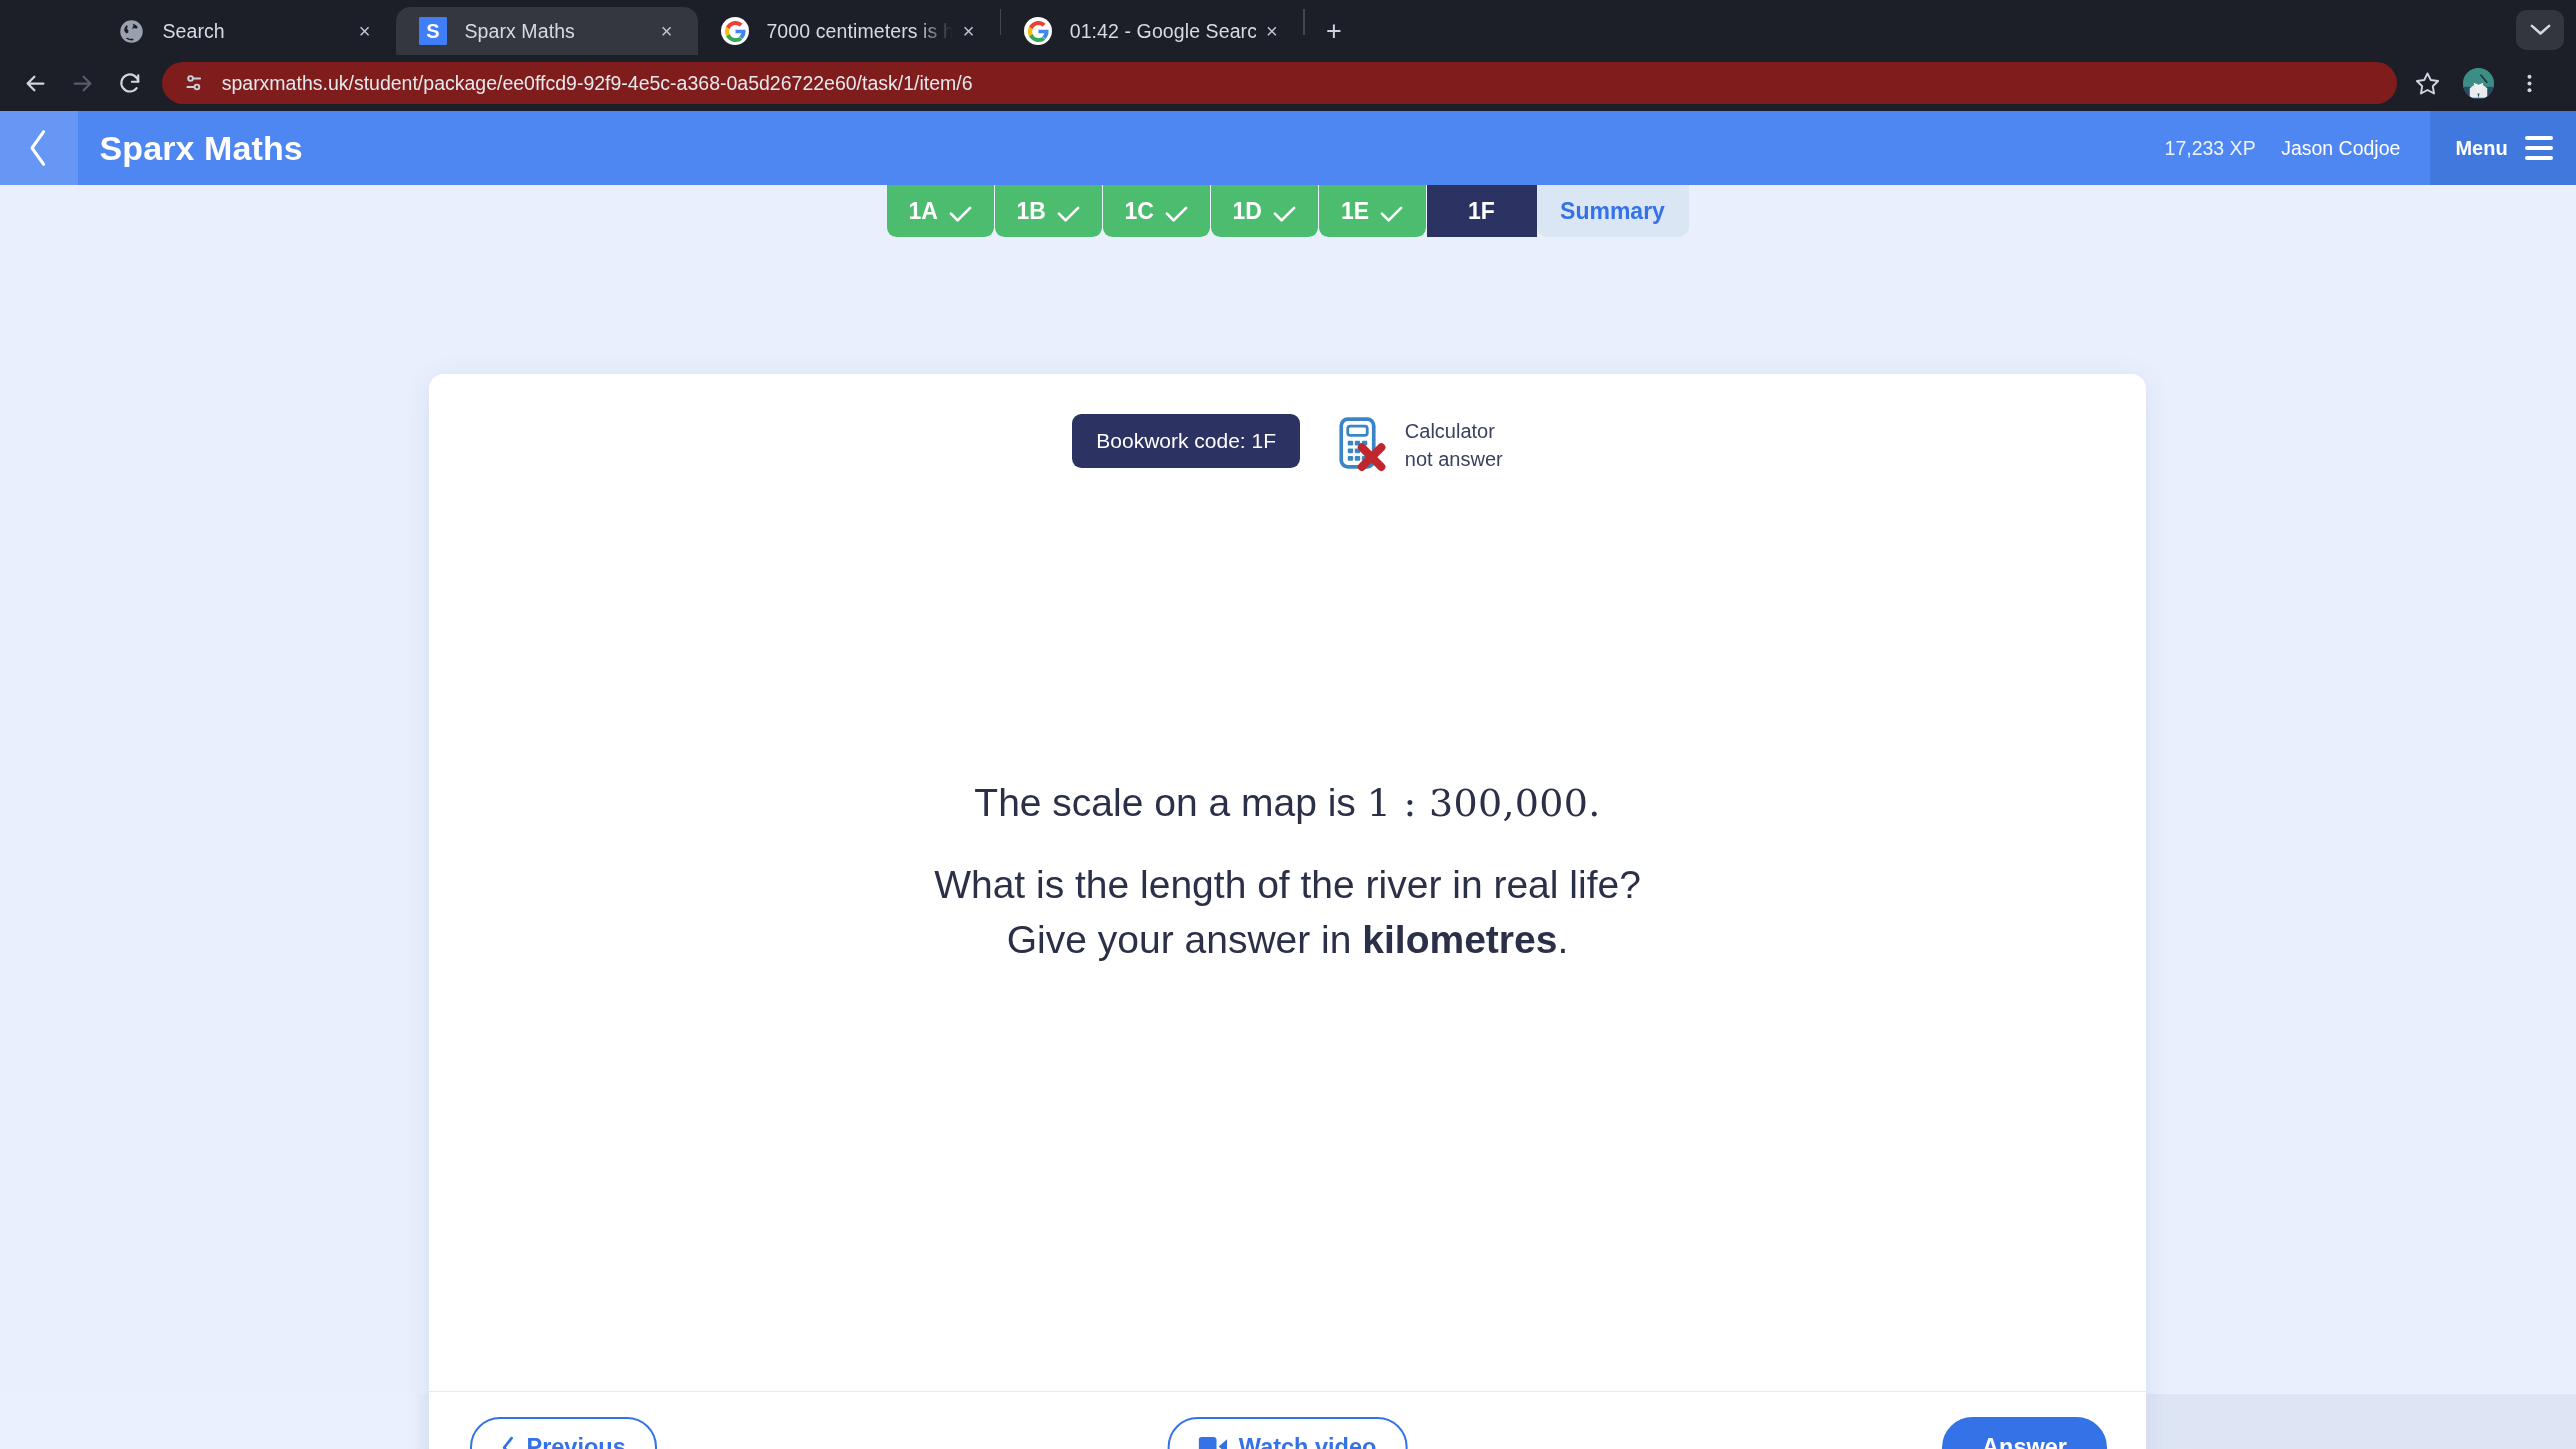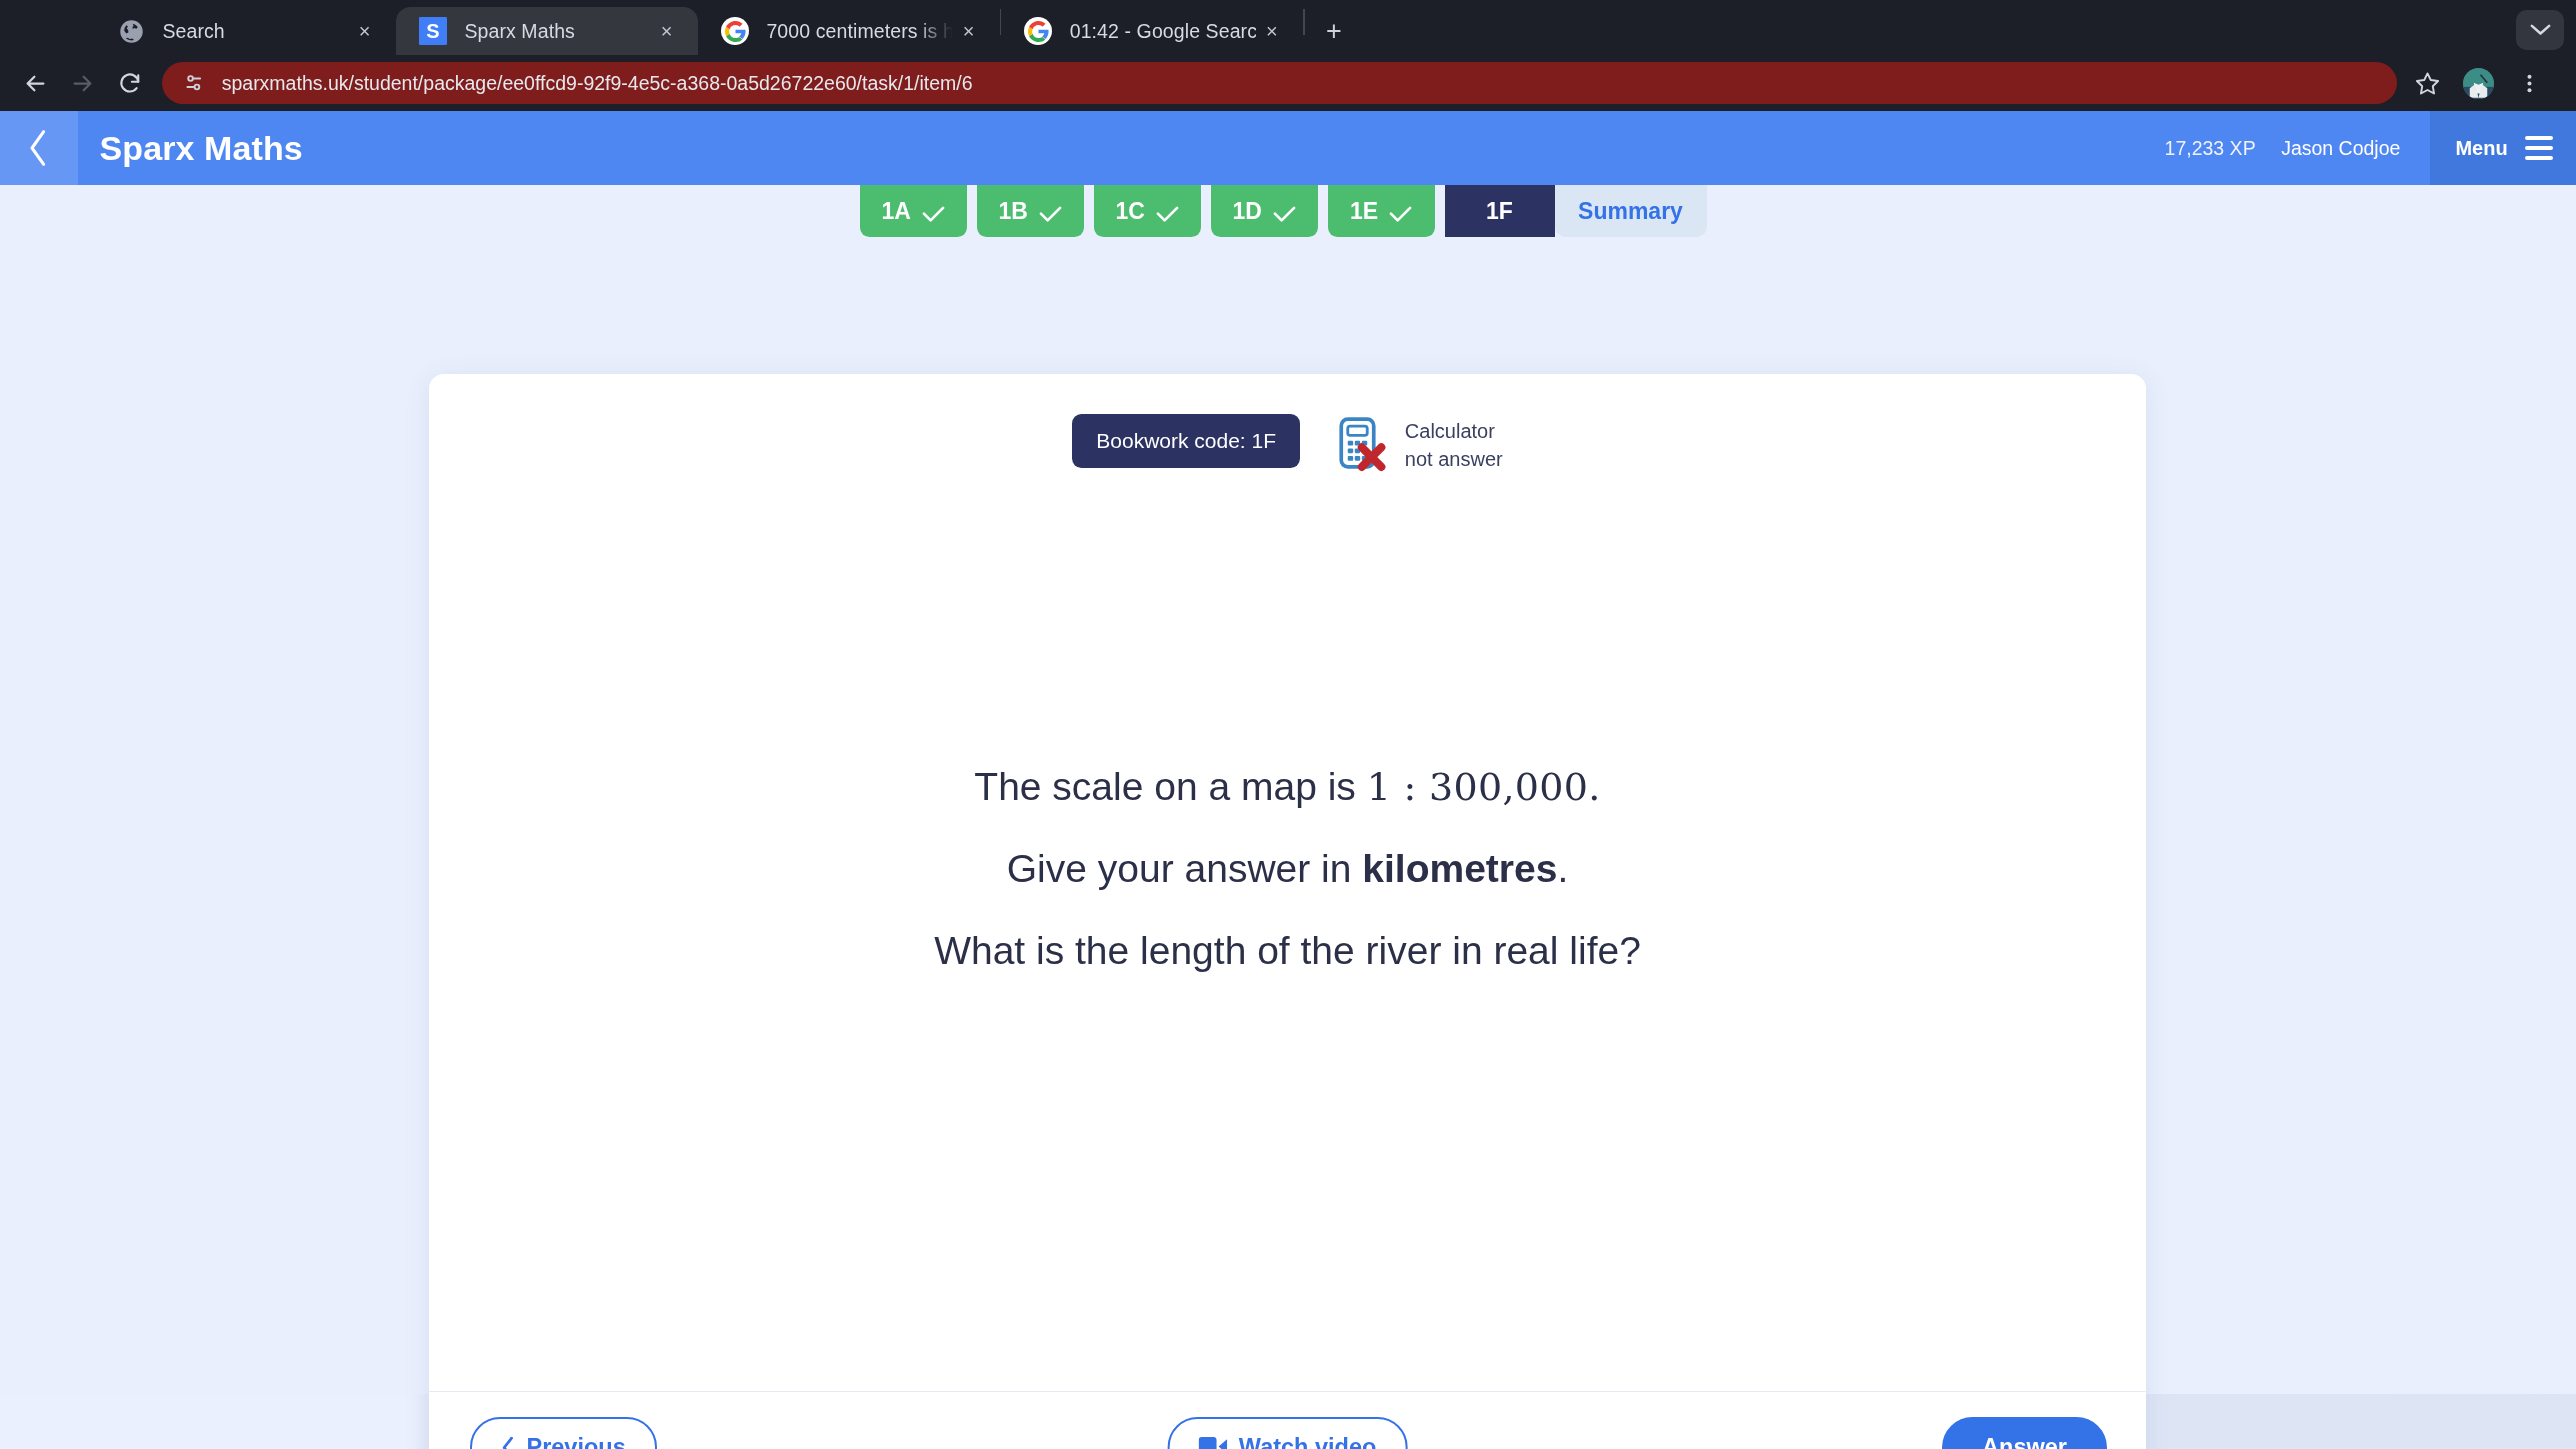--- a/index.html
+++ b/index.html
@@ -202,21 +202,21 @@
     height: 52px;
     min-width: 107px;
     padding: 0 17.4px;
     display: flex;
     align-items: center;
     justify-content: center;
     gap: 10.7px;
     font-size: 23px;
     font-weight: bold;
     border-radius: 0 0 9.4px 9.4px;
-    margin-right: 10px;
+    margin-right: 1px;
     color: #ffffff;
   }
   .ttab.done { background: #4cbd6f; }
   .ttab.current { background: #2c3262; border-radius: 0; margin-right: 0; min-width: 110px;}
   .ttab.summary {
     background: #dbe6f5;
     color: #3472e8;
     min-width: 152px;
     margin-left: 0;
     border-radius: 0 0 10.7px 10.7px;
@@ -553,24 +553,24 @@
           <span>Calculator</span><br>
           <span>not answer</span>
         </span>
       </div>
     </div>
 
     <div class="question">
       <div class="qline">
         <span>The scale on a map is </span><span class="math">1 : 300,000.</span>
       </div>
+      <div class="qline tight">What is the length of the river in real life?</div>
       <div class="qline">
         <span>Give your answer in </span><span class="bold">kilometres</span><span>.</span>
       </div>
-      <div class="qline tight">What is the length of the river in real life?</div>
     </div>
 
     <div class="card-footer">
       <div class="btn btn-outline btn-prev">
         <span class="chev-left">
           <svg viewBox="0 0 14 22" fill="none" stroke="#3472e8" stroke-width="2.6" stroke-linecap="round" stroke-linejoin="round">
               <path d="M10 2L3 11l7 9"></path>
             </svg>
         </span>
         <span>Previous</span>

